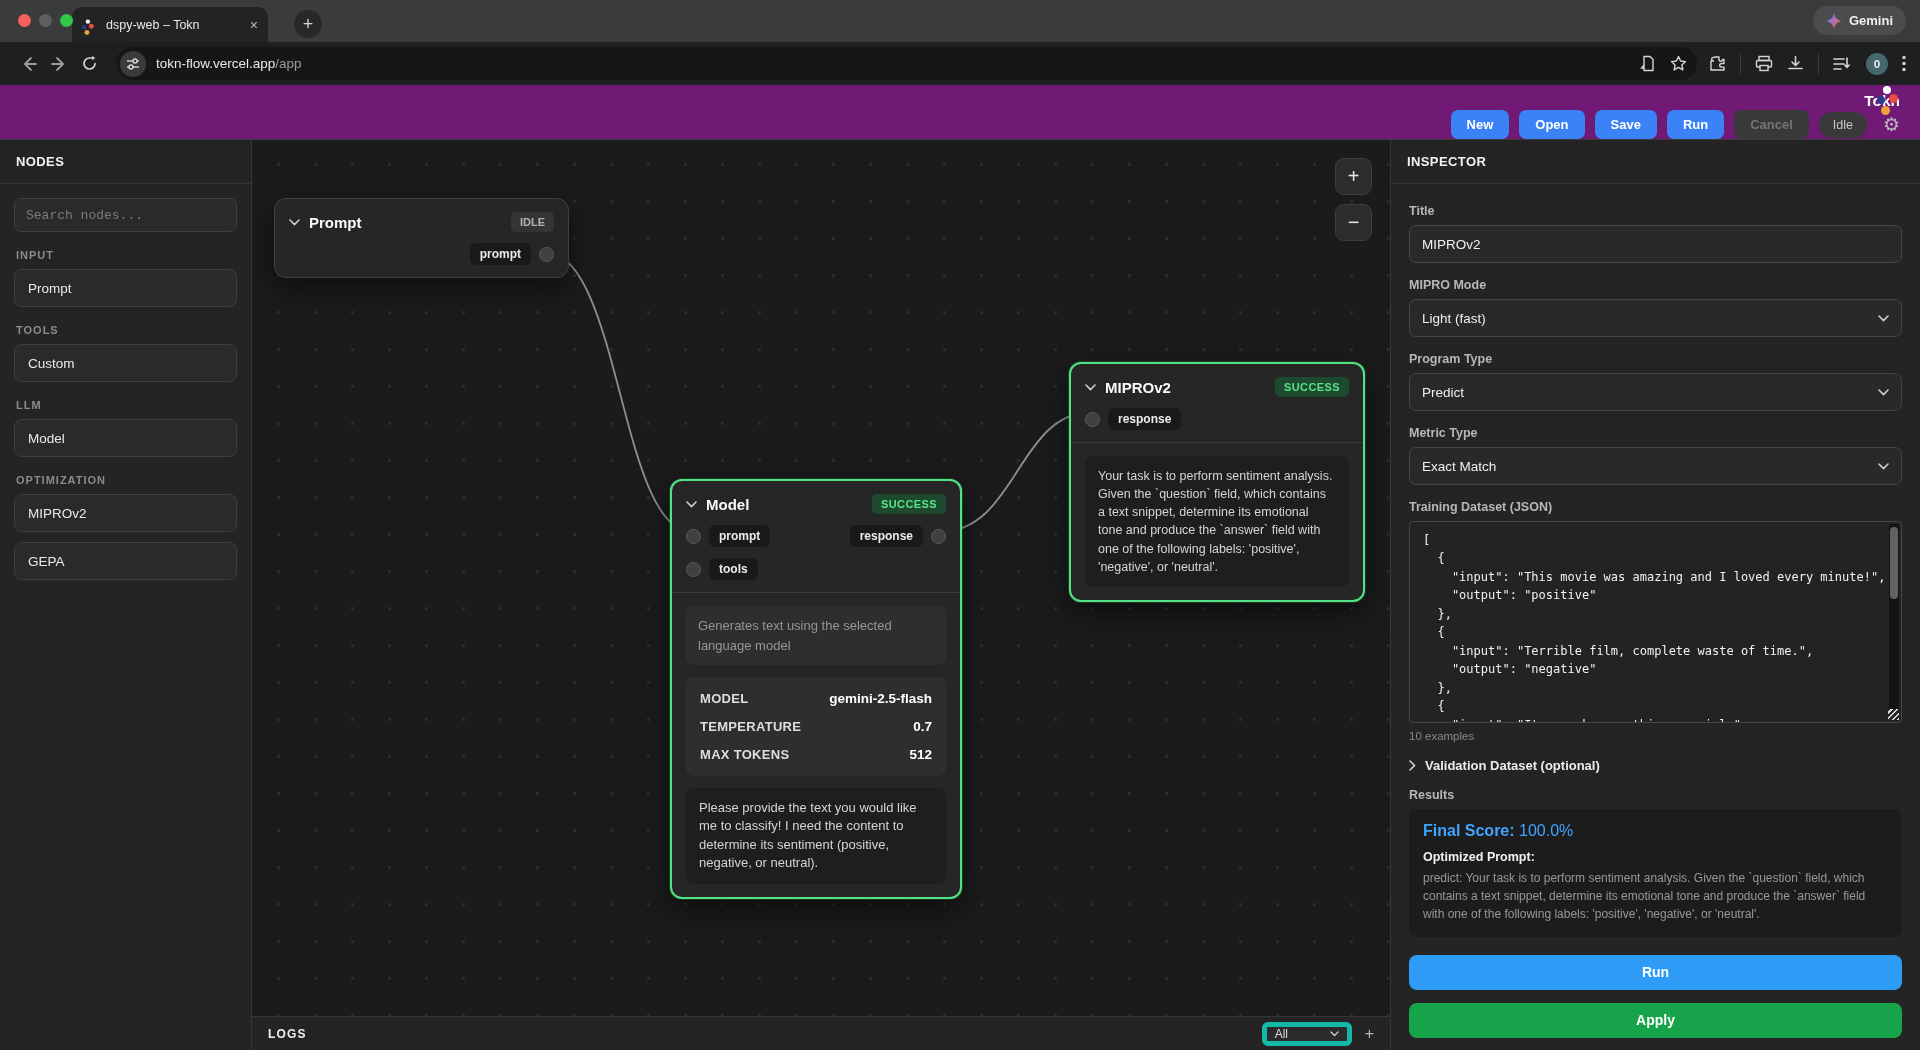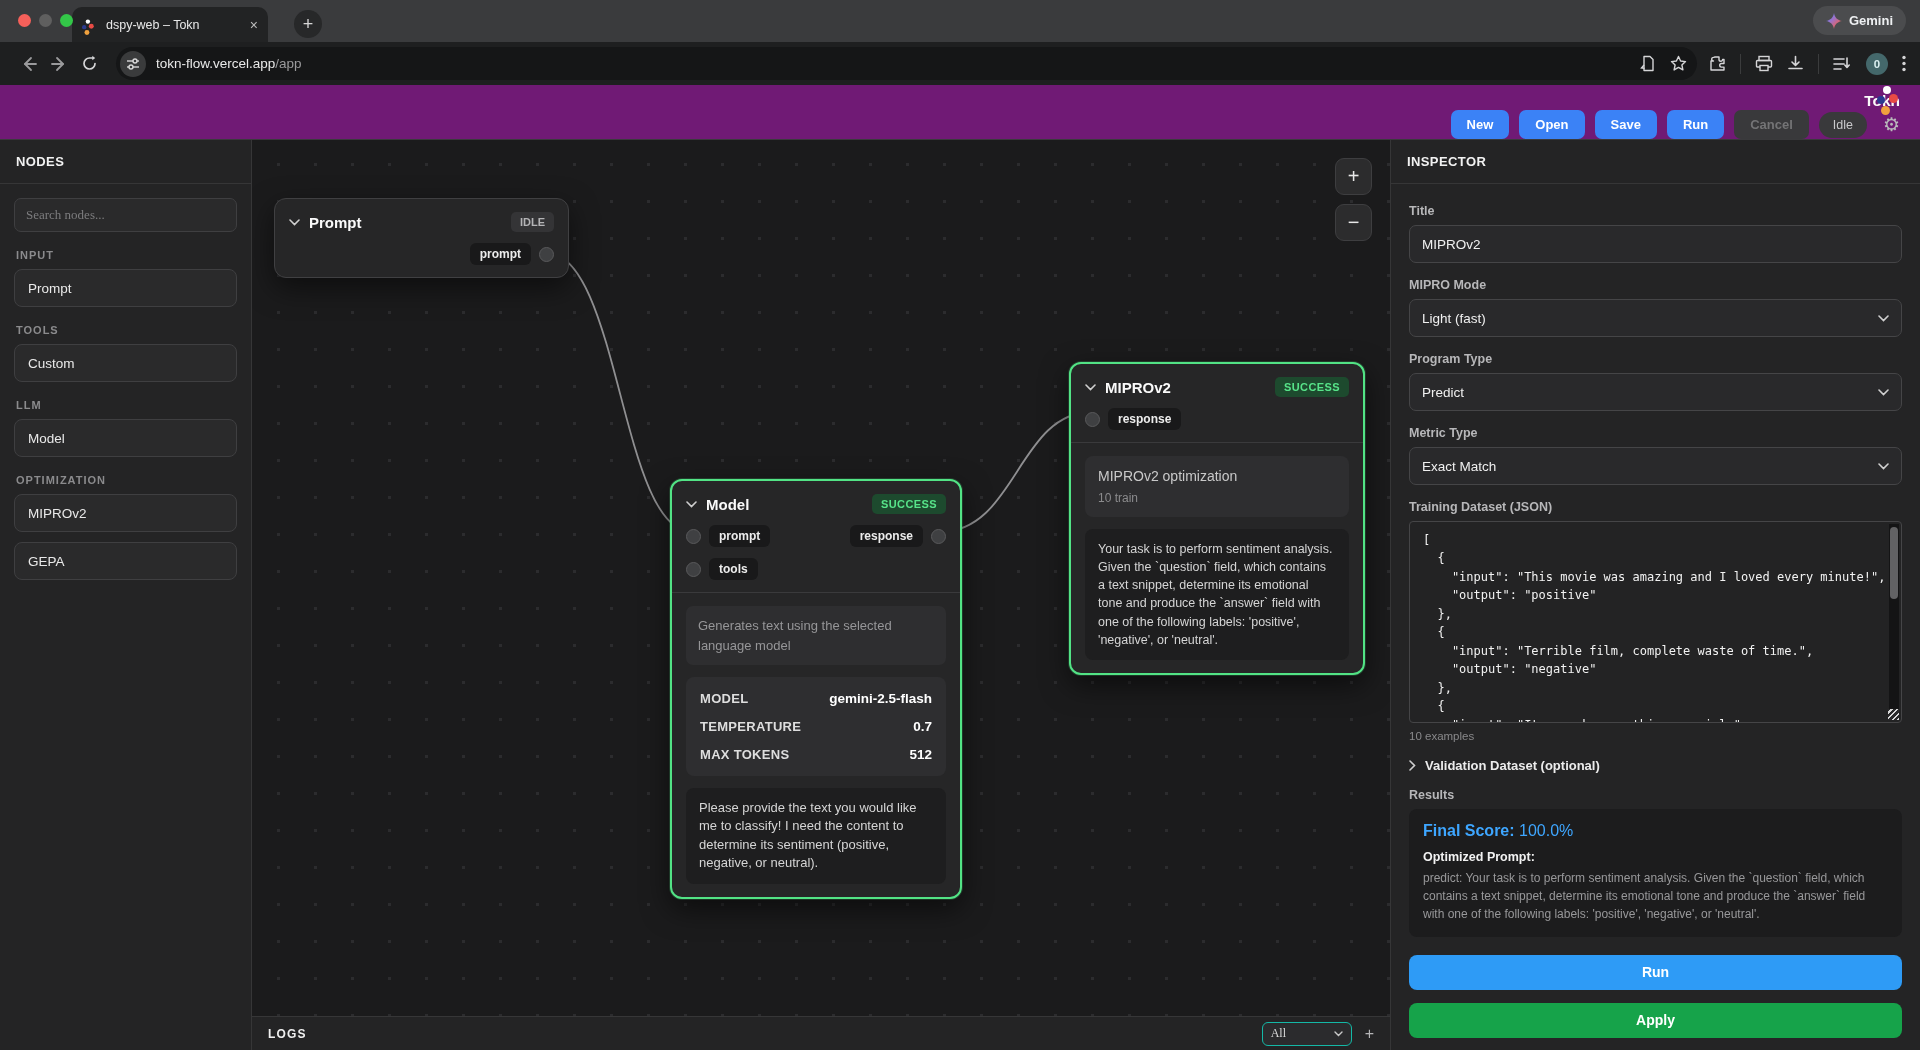--- a/index.html
+++ b/index.html
@@ -49,21 +49,21 @@
   .gear { font-size:19px; color:#b9b9bb; margin-left:6px; }
 
   
   .main { display:flex; height:910px; }
 
   .sidebar { width:252px; background:#242425; border-right:1px solid #363637; }
   .panel-title { padding:14px 16px; font-size:13px; font-weight:bold; letter-spacing:.4px;
                  color:#f2f2f2; border-bottom:1px solid #363637; }
   .side-body { padding:14px 14px; }
   .search { width:100%; height:34px; background:#2a2a2b; border:1px solid #3f3f41; border-radius:7px;
-            padding:0 11px; font-family:Liberation Serif, serif; font-size:13px; color:#efefef; outline:none; }
+            padding:0 11px; font-family:Liberation Mono, monospace; font-size:13px; color:#efefef; outline:none; }
   .search::placeholder { color:#7c7c7e; }
   .sec-label { font-size:11px; font-weight:bold; color:#8b8b8d; letter-spacing:1px; margin:17px 2px 8px; }
   .node-item { height:38px; border:1px solid #3f3f41; background:#2a2a2b; border-radius:8px;
                display:flex; align-items:center; padding:0 13px; font-size:13.5px; color:#e9e9e9;
                margin-bottom:10px; cursor:grab; }
 
   .canvas { position:relative; flex:1; background:#1b1b1c; overflow:hidden;
             background-image:radial-gradient(circle,#2c2c2e 1.7px,transparent 1.8px);
             background-size:37px 37px; background-position:8px 6px; }
   .edges { position:absolute; inset:0; width:100%; height:100%; }
@@ -97,23 +97,23 @@
   .n-out { background:#1e1e1f; border-radius:8px; padding:11px 13px; font-size:13px; color:#d5d5d5; line-height:1.42; }
   .n-out.small { font-size:12.5px; line-height:1.45; }
   .summary { background:#2e2e30; border-radius:8px; padding:12px 13px; }
   .sum-title { font-size:14px; color:#c9c9c9; }
   .sum-sub { font-size:12px; color:#8b8b8d; margin-top:7px; }
 
   .logsbar { position:absolute; left:0; right:0; bottom:0; height:34px; background:#242425;
              border-top:1px solid #363637; display:flex; align-items:center; padding:0 16px; z-index:6; }
   .logs-title { font-size:12px; font-weight:bold; letter-spacing:1.2px; color:#f0f0f0; }
   .logs-right { margin-left:auto; display:flex; align-items:center; gap:13px; }
-  .mini-select { width:90px; height:24px; background:#2b2b2d; border:1px solid #14b8a6; border-radius:6px;
+  .mini-select { width:90px; height:24px; background:#2b2b2d; border:5px solid #14b8a6; border-radius:6px;
                  display:flex; align-items:center; justify-content:space-between; padding:0 8px;
-                 font-size:12px; color:#d9d9d9; cursor:pointer;font-family:Liberation Serif, serif; }
+                 font-size:12px; color:#d9d9d9; cursor:pointer; }
   .logs-plus { color:#b5b5b7; font-size:16px; line-height:1; cursor:pointer; }
 
   
   .inspector { width:530px; background:#242425; border-left:1px solid #363637; display:flex; flex-direction:column; }
   .insp-body { padding:16px 18px 0; }
   .ilabel { font-size:12.5px; font-weight:600; color:#b7b7b9; margin:15px 0 7px; }
   .ilabel.first { margin-top:4px; }
   .ifield { width:100%; height:38px; background:#29292b; border:1px solid #454547; border-radius:7px;
             padding:0 12px; font-size:13.5px; color:#f0f0f0; display:flex; align-items:center; }
   input.ifield { font-family:inherit; outline:none; }
@@ -361,24 +361,20 @@
             </svg>
           <span class="ntitle">MIPROv2</span>
           <span class="nbadge badge-success">SUCCESS</span>
         </div>
         <div class="prow">
           <span class="port"></span>
           <span class="chip">response</span>
         </div>
       </div>
       <div class="nbody">
-        <div class="summary">
-          <div class="sum-title">MIPROv2 optimization</div>
-          <div class="sum-sub">10 train</div>
-        </div>
         <div class="n-out small">Your task is to perform sentiment analysis. Given the `question` field, which contains a text snippet, determine its emotional tone and produce the `answer` field with one of the following labels: 'positive', 'negative', or 'neutral'.</div>
       </div>
     </div>
 
     <div class="logsbar">
       <span class="logs-title">LOGS</span>
       <span class="logs-right">
         <span class="mini-select">
           <span>All</span>
           <svg class="ic" width="9" height="6" viewBox="0 0 9 6">

